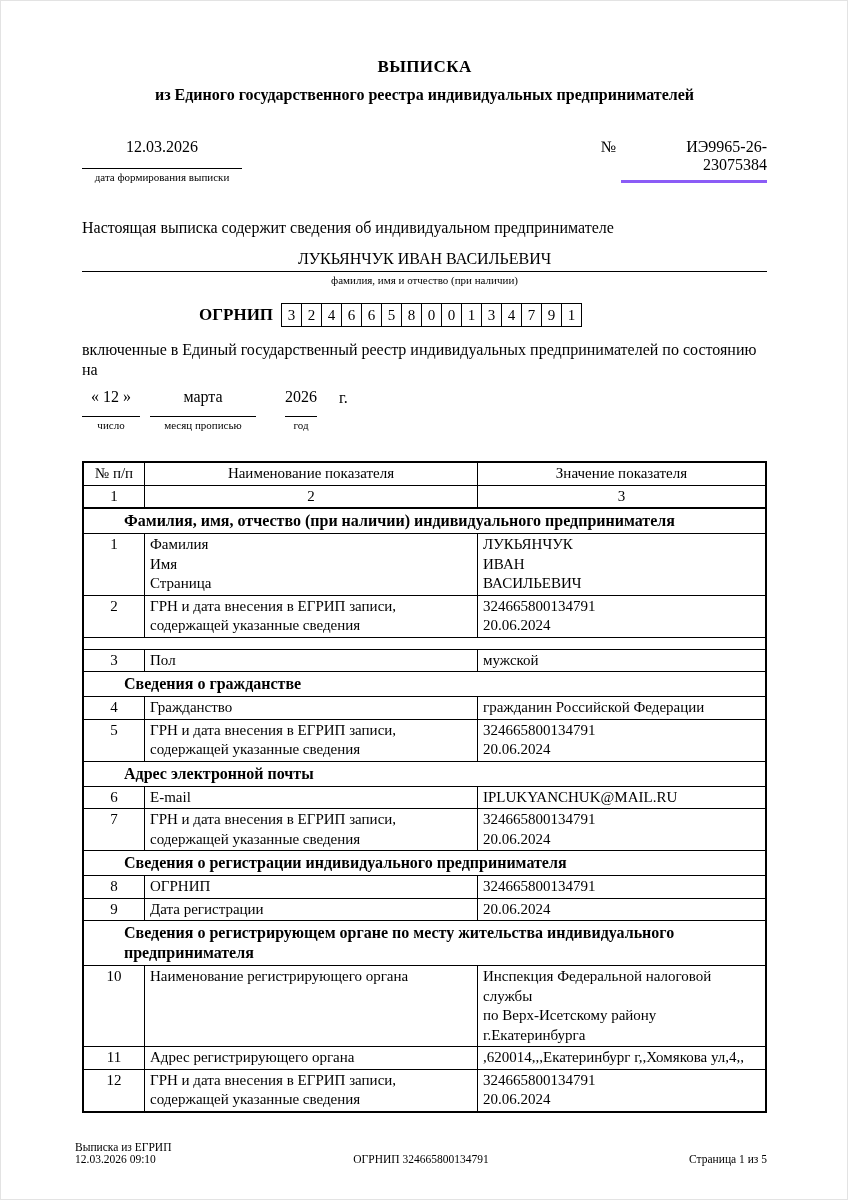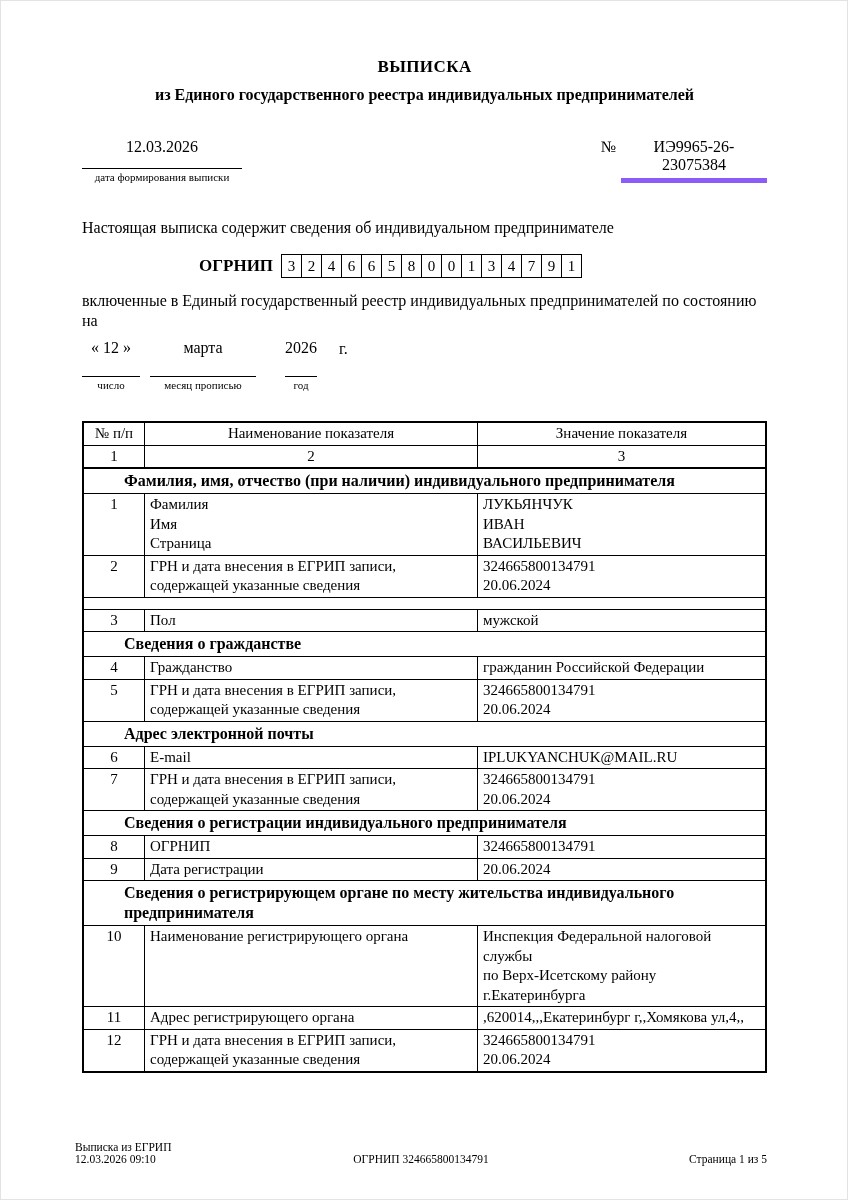--- a/index.html
+++ b/index.html
@@ -16,21 +16,21 @@
     padding:56px 80px 0 81px;
   }
   .doc-title { font-size:17px; font-weight:bold; text-align:center; letter-spacing:0.4px; }
   .doc-subtitle { font-size:16px; font-weight:bold; text-align:center; margin-top:9px; }
 
   .meta-row { display:flex; justify-content:space-between; margin-top:34px;gap:25px; }
   .date-block { width:160px; text-align:center; }
   .date-value { font-size:16px; padding-bottom:12px; border-bottom:1px solid #000; }
   .small-caption { font-size:11px; padding-top:2px; }
   .num-block { display:flex; gap:5px; font-size:16px; }
-  .num-value { width:146px; text-align:center; border-bottom:5px solid #8b5cf6; padding-bottom:2px; }
+  .num-value { width:146px; text-align:right; border-bottom:3px solid #8b5cf6; padding-bottom:2px; }
 
   .statement { margin:36px 0 0; font-size:16px; }
 
   .name-block { margin-top:13px; }
   .entrepreneur-name { font-size:16px; text-align:center; border-bottom:1px solid #000; padding-bottom:3px; }
   .name-caption { font-size:11px; text-align:center; padding-top:2px; }
 
   .ogrnip-row { margin-top:17px; margin-left:117px; display:flex; align-items:center; }
   .ogrnip-label { font-weight:bold; font-size:17px; margin-right:8px; }
   .ogrnip-boxes { display:inline-flex; }
@@ -38,21 +38,21 @@
     display:inline-block; width:19px; height:22px; line-height:22px;
     border:1px solid #000; border-left:none;
     text-align:center; font-size:15px;
   }
   .digit-box:first-child { border-left:1px solid #000; }
 
   .included { margin:13px 0 0; font-size:16px; line-height:1.22; }
 
   .date-fields { margin-top:9px; display:flex; font-size:16px; align-items:flex-start; }
   .df-item { display:flex; flex-direction:column; text-align:center; }
-  .df-box { border-bottom:1px solid #000; padding-bottom:19px; }
+  .df-box { border-bottom:1px solid #000; padding-bottom:10px; }
   .df-day { width:58px; }
   .df-month { width:106px; margin-left:10px; }
   .df-year { width:62px; margin-left:14px;align-items:center; }
   .df-suffix { margin-left:7px; padding-top:1px; }
 
   .reg-table { margin-top:30px; border-collapse:collapse; width:100%; font-size:15px; border:2px solid #000; }
   .reg-table td { border:1px solid #000; padding:1px 5px; vertical-align:top; line-height:1.3; }
   .reg-table thead td { text-align:center; }
   .colnum-row td { border-bottom:2px solid #000; }
   .col-num { width:50px; text-align:center; }
@@ -85,20 +85,24 @@
       <span>№</span>
       <div class="num-value">
         <div>ИЭ9965-26-</div>
         <div>23075384</div>
       </div>
     </div>
   </div>
 
   <p class="statement">Настоящая выписка содержит сведения об индивидуальном предпринимателе</p>
 
+  <div class="name-block">
+    <div class="entrepreneur-name">ЛУКЬЯНЧУК ИВАН ВАСИЛЬЕВИЧ</div>
+    <div class="name-caption">фамилия, имя и отчество (при наличии)</div>
+  </div>
 
   <div class="ogrnip-row">
     <span class="ogrnip-label">ОГРНИП</span>
     <span class="ogrnip-boxes" id="ogrnip-boxes">
         <span class="digit-box">3</span>
         <span class="digit-box">2</span>
         <span class="digit-box">4</span>
         <span class="digit-box">6</span>
         <span class="digit-box">6</span>
         <span class="digit-box">5</span>

